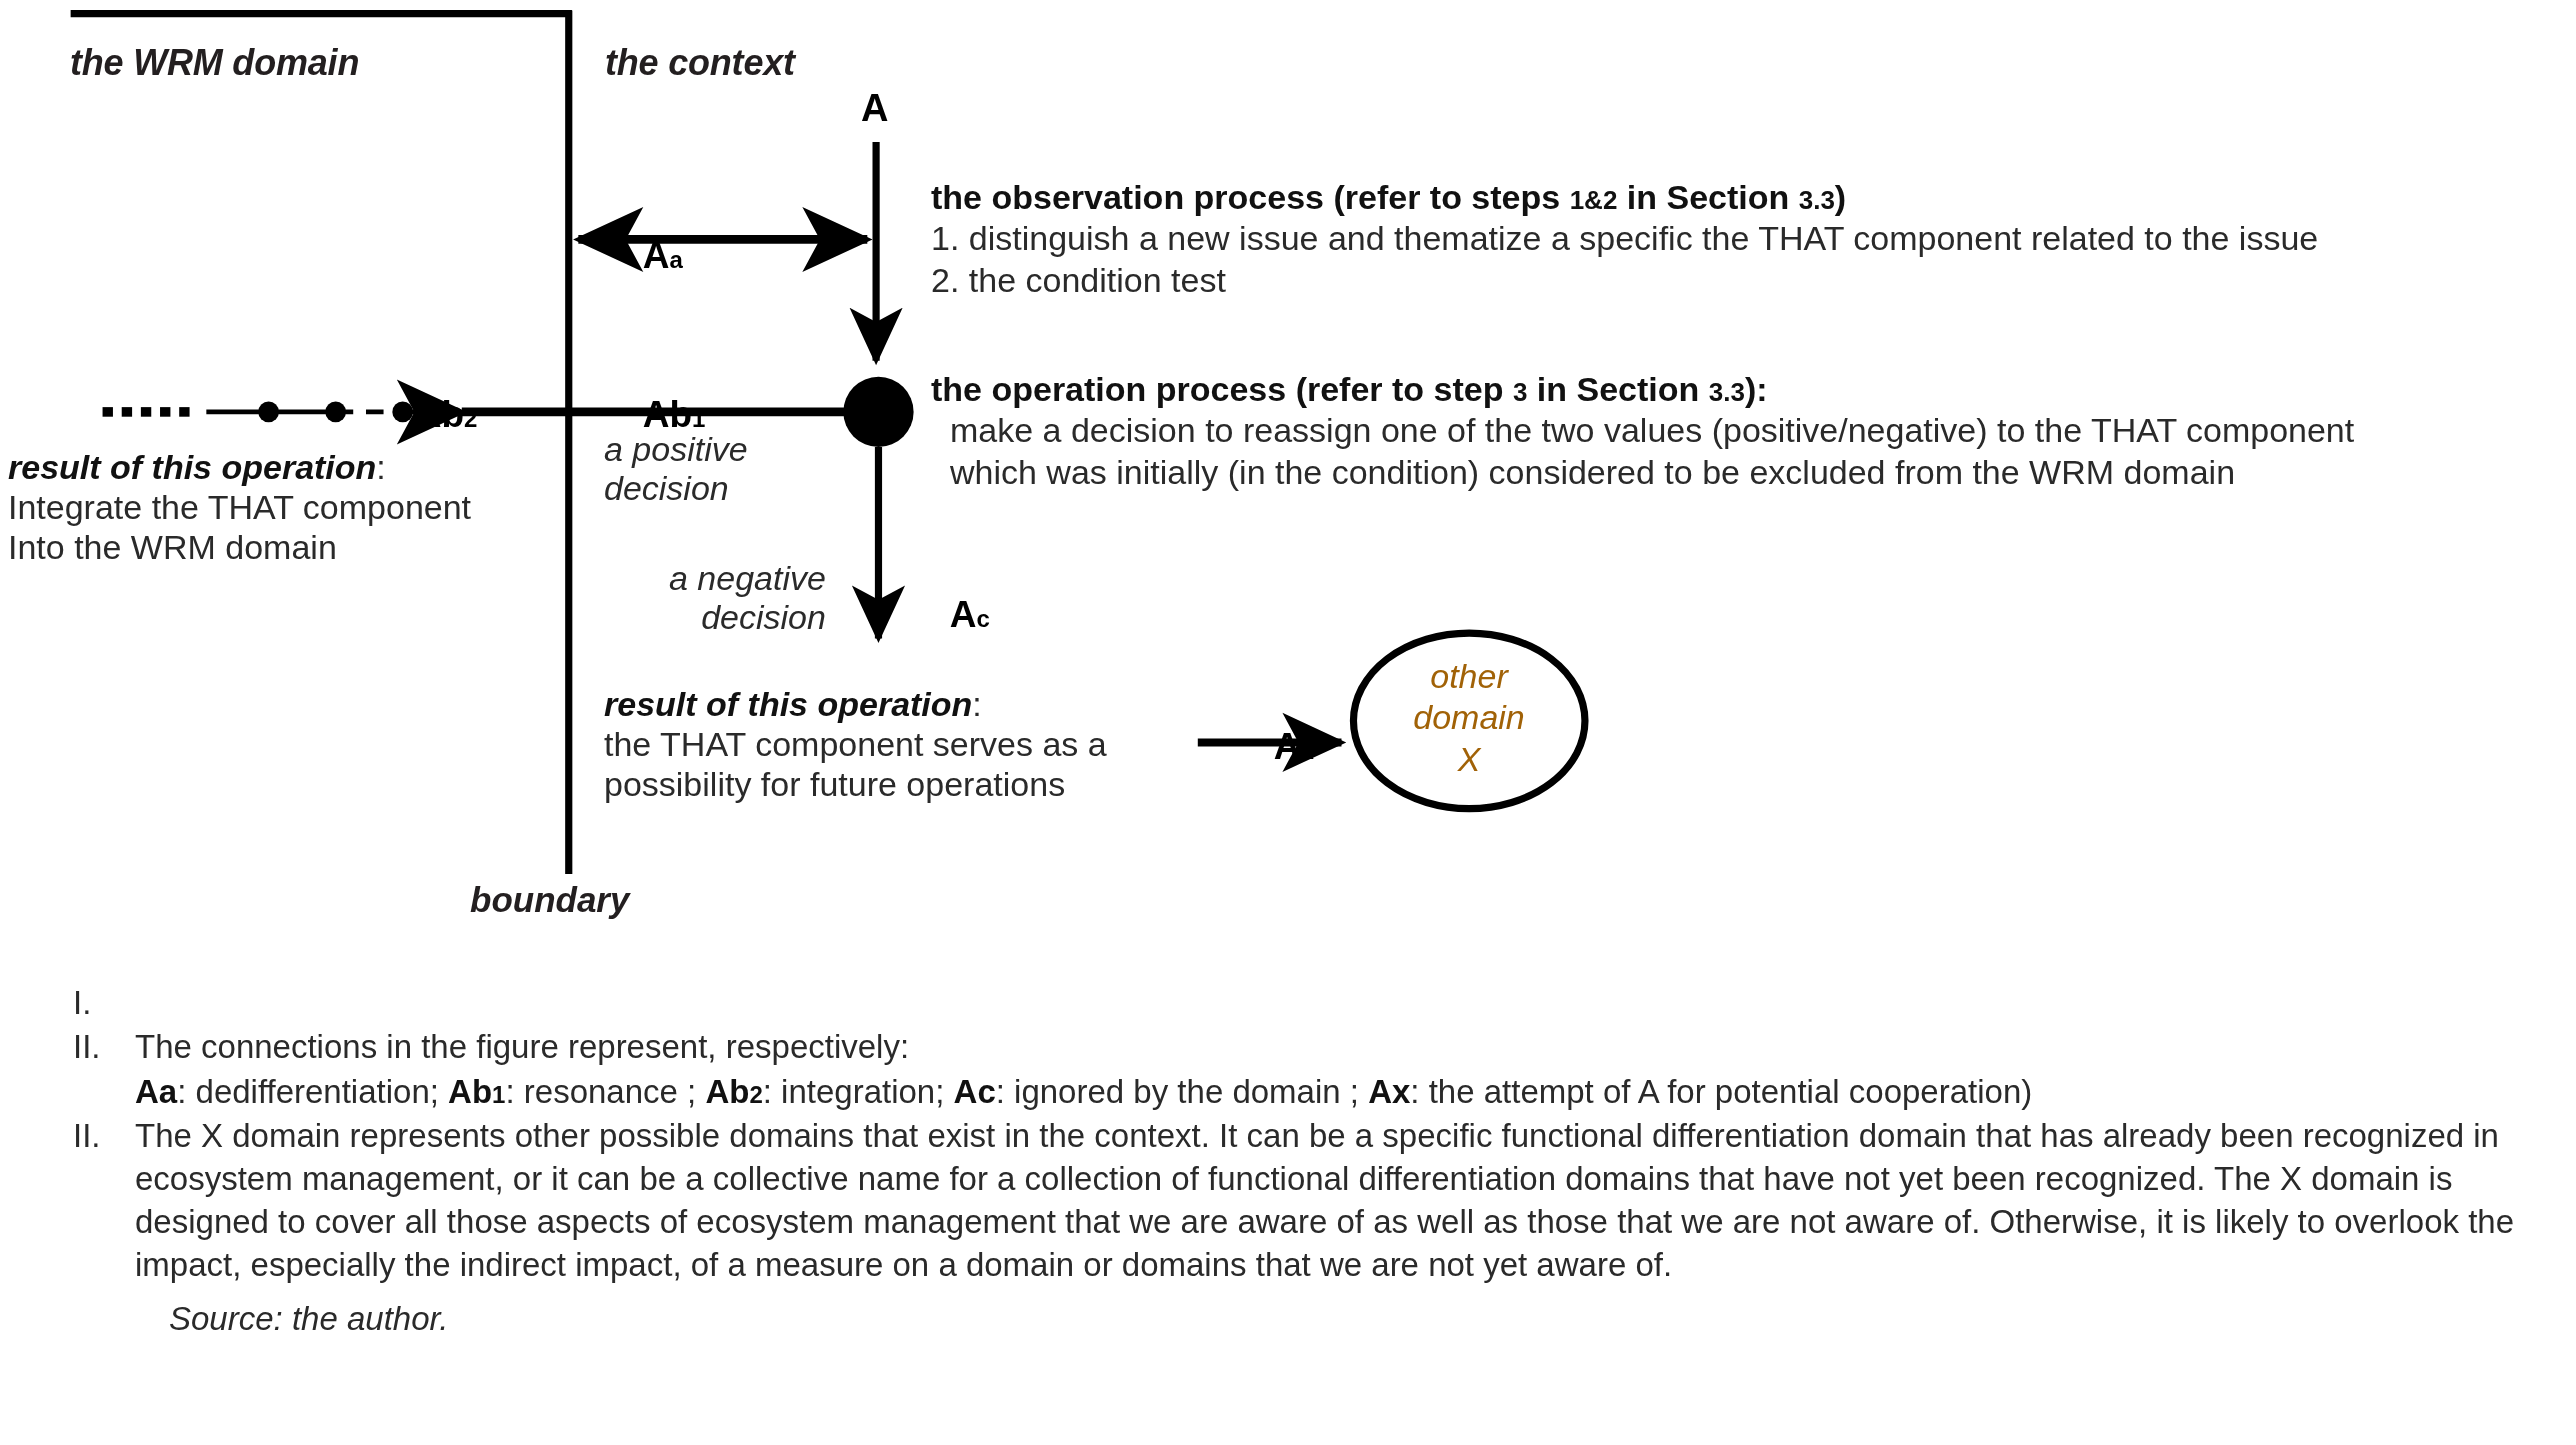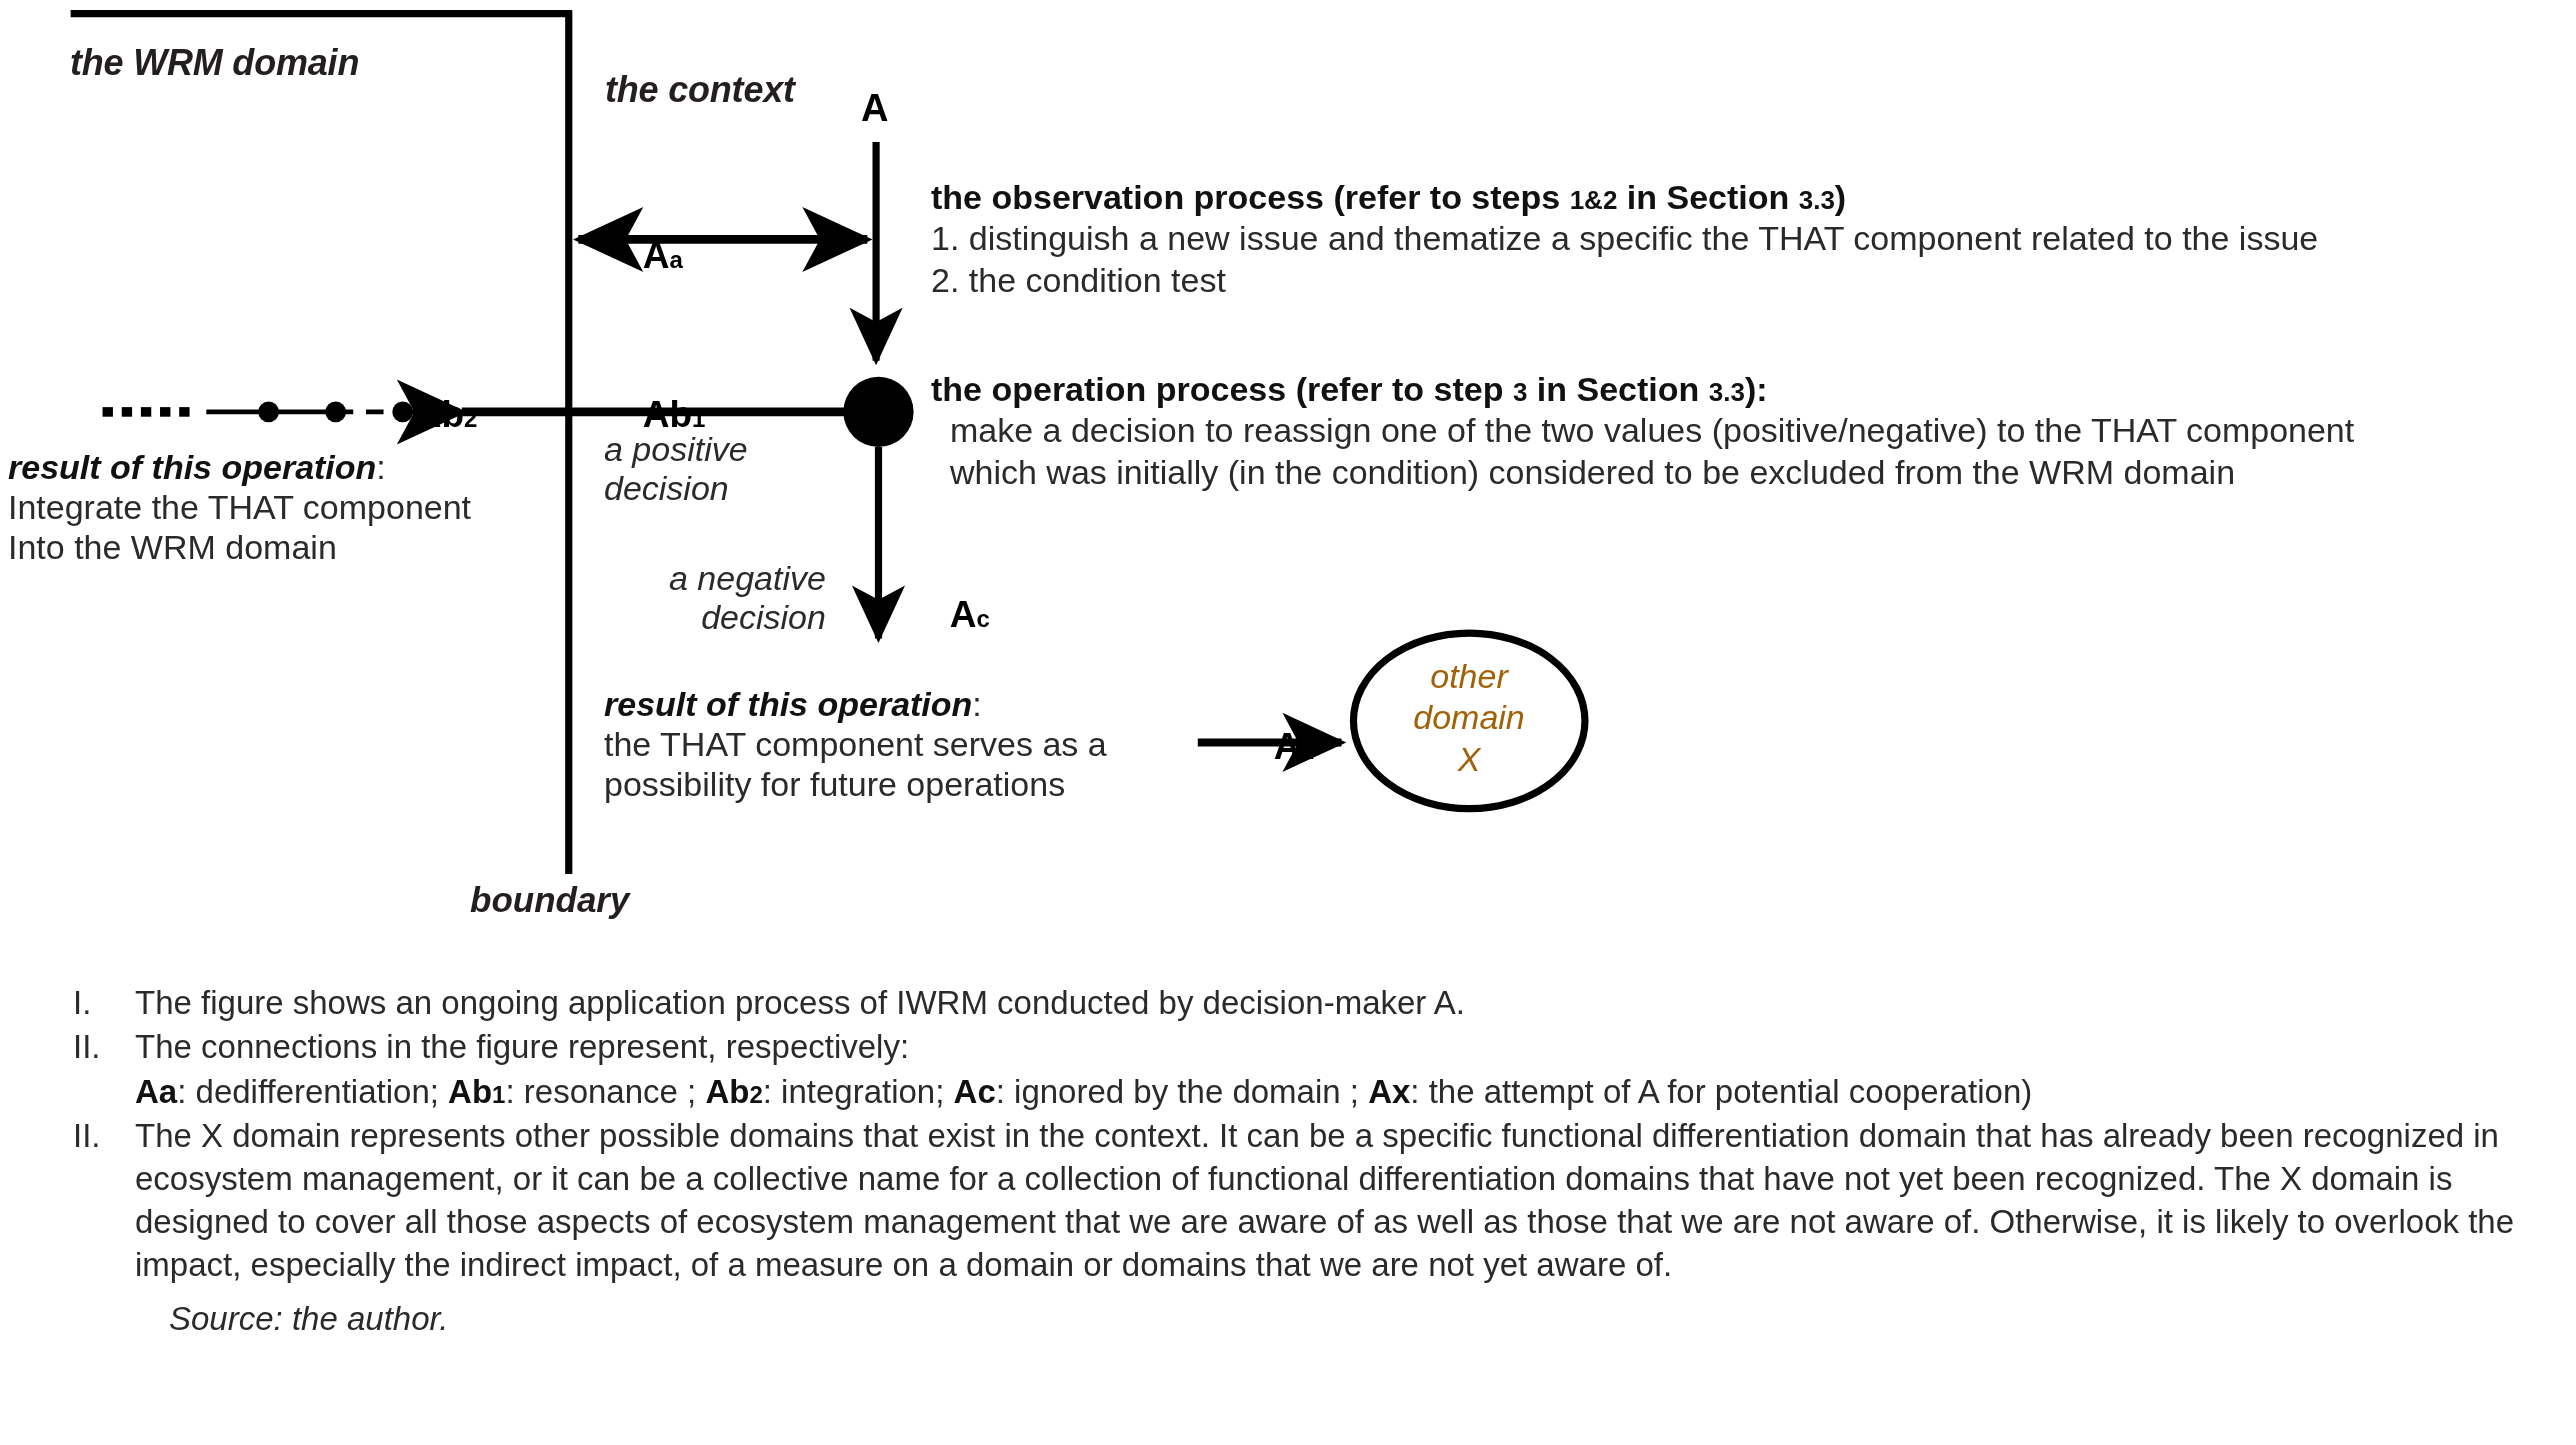--- a/index.html
+++ b/index.html
@@ -98,21 +98,21 @@
 
     <line x1="1100" y1="560" x2="1100" y2="800" stroke="#000" stroke-width="9" marker-end="url(#arrD)"></line>
 
     <line x1="1500" y1="930" x2="1680" y2="930" stroke="#000" stroke-width="10" marker-end="url(#arrR)"></line>
 
     <ellipse cx="1840" cy="903" rx="145" ry="110" fill="none" stroke="#000" stroke-width="9"></ellipse>
   </svg>
 
   <div class="lab cap-italic" style="left:70px;top:42px;">the WRM domain</div>
 
-  <div class="lab cap-italic" style="left:605px;top:42px;margin-top:27px;">the context</div>
+  <div class="lab cap-italic" style="left:605px;top:42px;">the context</div>
 
   <div class="lab actor" style="left:861px;top:86px;">A</div>
 
   <div class="lab code" style="left:603px;top:192px;">
     <span>A</span><span class="sub">a</span>
   </div>
 
   <div class="lab code" style="left:603px;top:351px;">
     <span>Ab</span><span class="sub">1</span>
   </div>
@@ -166,21 +166,20 @@
 domain
 X</div>
 
   <div class="boundary-cap" style="left:470px;top:880px;">boundary</div>
 </div>
 
 <div id="notes">
   <div id="notes-list">
       <div class="note">
         <div class="num">I.</div>
-        <div class="txt">The figure shows an ongoing application process of IWRM conducted by decision-maker A.</div>
       </div>
       <div class="note">
         <div class="num">II.</div>
         <div class="txt">The connections in the figure represent, respectively:</div>
       </div>
       <div class="note">
         <div class="num"></div>
         <div class="txt"><b>Aa</b>: dedifferentiation; <b>Ab</b><b class="sub">1</b>: resonance ; <b>Ab</b><b class="sub">2</b>: integration; <b>Ac</b>: ignored by the domain ; <b>Ax</b>: the attempt of A for potential cooperation)</div>
       </div>
       <div class="note">

